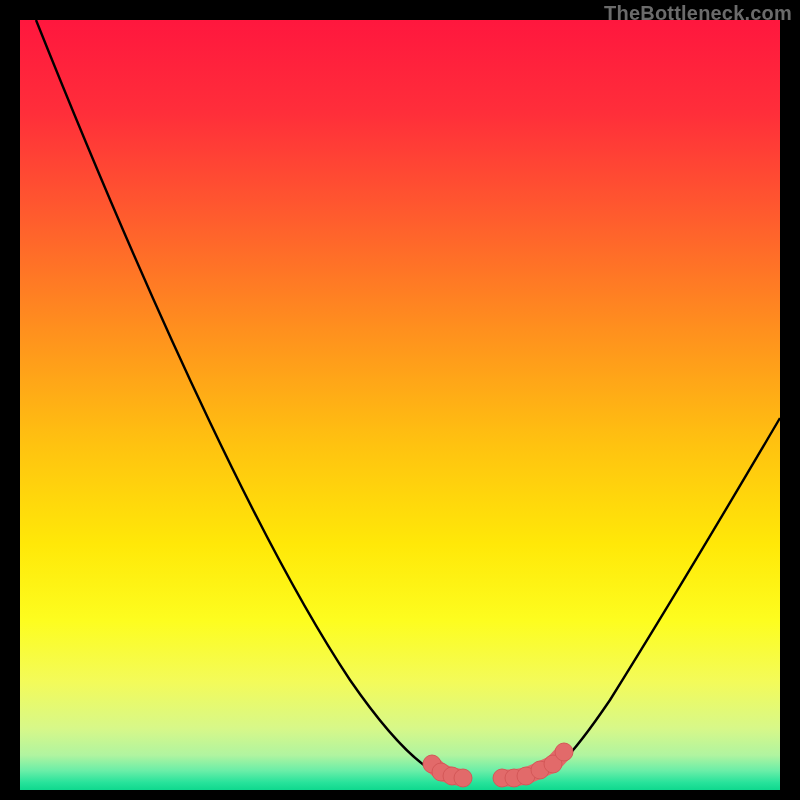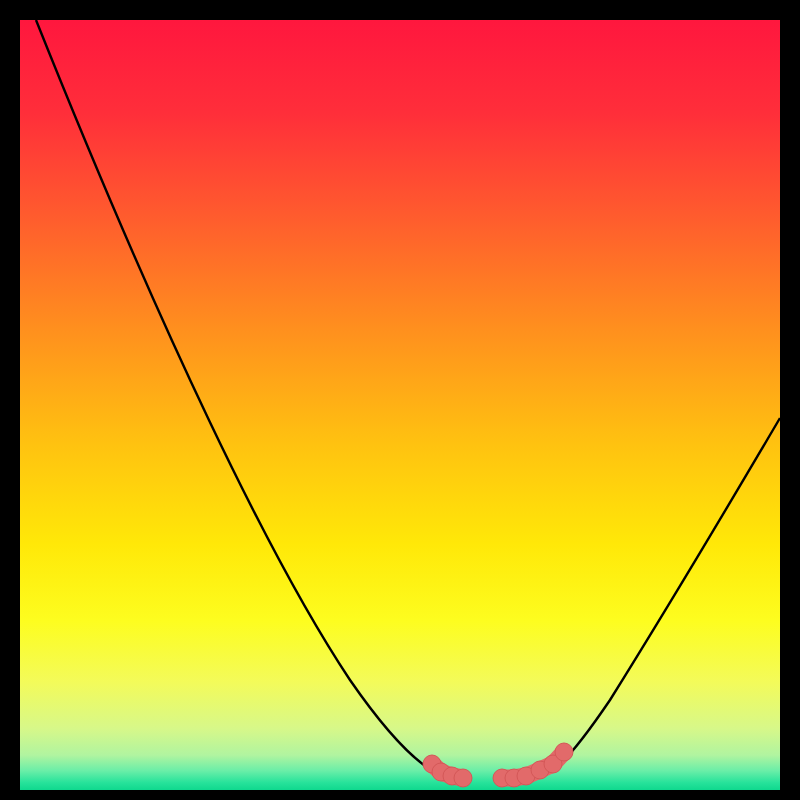--- a/index.html
+++ b/index.html
@@ -34,20 +34,21 @@
     width: 800px;
     height: 800px;
     display: block;
   }
 </style>
 </head>
 <body>
 
 <div class="stage">
 
+  <div class="watermark">TheBottleneck.com</div>
 
   <svg class="plot" viewBox="0 0 800 800" preserveAspectRatio="none">
     <defs>
       <linearGradient id="heat" x1="0" y1="0" x2="0" y2="1">
       <stop offset="0%" stop-color="#ff173e"></stop>
           <stop offset="12%" stop-color="#ff2e3a"></stop>
           <stop offset="25%" stop-color="#ff5a2e"></stop>
           <stop offset="40%" stop-color="#ff8f1e"></stop>
           <stop offset="55.00000000000001%" stop-color="#ffc210"></stop>
           <stop offset="68%" stop-color="#ffe808"></stop>

